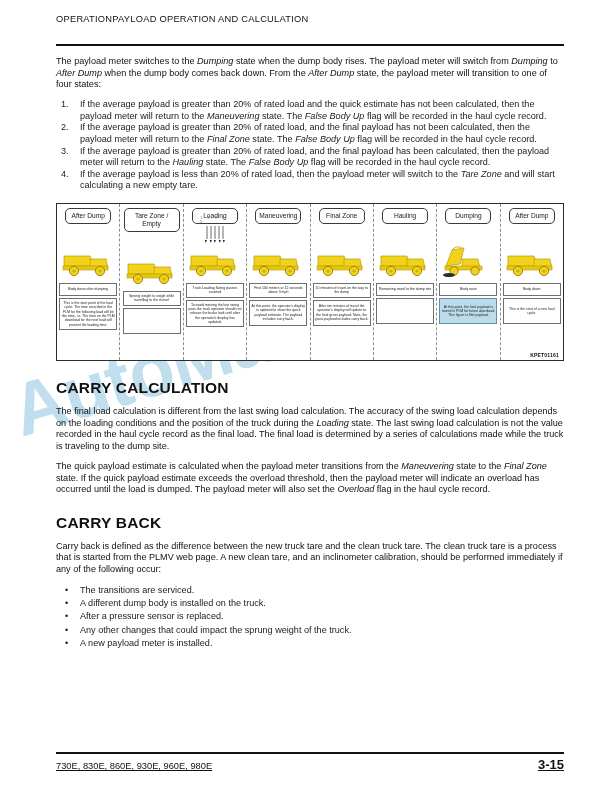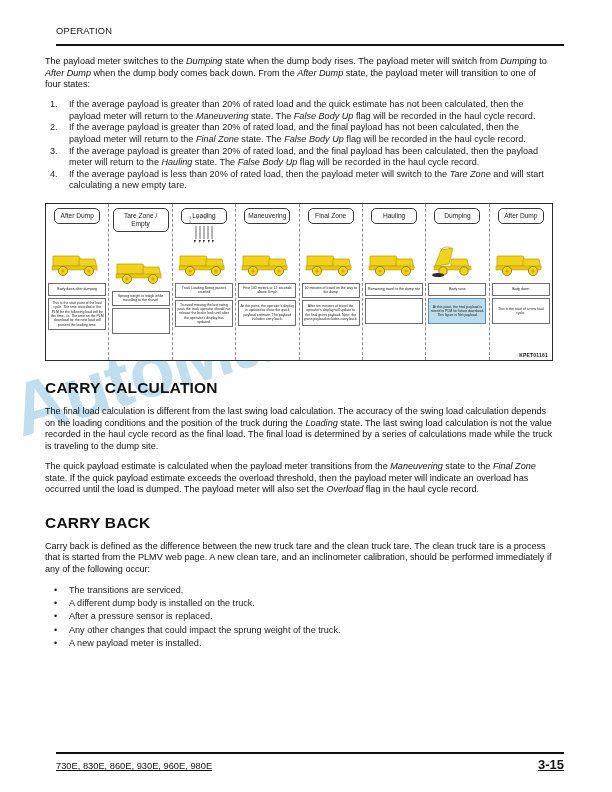--- a/index.html
+++ b/index.html
@@ -9,30 +9,30 @@
     font-family:"Liberation Sans", sans-serif;
     color:#1b1b1b;
     position:relative;
     overflow:hidden;
     -webkit-font-smoothing:antialiased;
   }
   .page{position:absolute;inset:0;}
 
   
   .header{
-    position:absolute;left:56px;top:26px;width:508px;
+    position:absolute;left:56px;top:14px;width:508px;
     display:flex;align-items:baseline;
     font-size:9.3px;letter-spacing:.25px;color:#111;
   }
   .header-rule{
     position:absolute;left:56px;top:44px;width:508px;height:2px;background:#111;
   }
 
   
-  .content{position:absolute;left:45px;top:56px;width:508px;}
+  .content{position:absolute;left:56px;top:56px;width:508px;}
   p.body{
     font-size:9.1px;line-height:11.6px;margin:0 0 8.5px 0;text-align:left;
     color:#111;
   }
   em{font-style:italic;}
 
   ol.numlist{margin:0 0 9px 0;padding:0;list-style:none;}
   ol.numlist li{
     font-size:9.1px;line-height:11.6px;
     position:relative;padding-left:24px;margin-bottom:0px;
@@ -139,20 +139,21 @@
   .content,.header,.header-rule,.footer,.footer-rule{z-index:8;position:absolute;}
   .content{position:absolute;}
 </style>
 </head>
 <body>
 
 <div class="page">
 
   <div class="header">
     <span>OPERATION</span>
+    <span>PAYLOAD OPERATION AND CALCULATION</span>
   </div>
   <div class="header-rule"></div>
 
   <div class="content">
 
     <p class="body">
       <span>The payload meter switches to the </span><em>Dumping</em><span> state when the dump body rises. The payload meter will switch from </span><em>Dumping</em><span> to </span><em>After Dump</em><span> when the dump body comes back down. From the </span><em>After Dump</em><span> state, the payload meter will transition to one of four states:</span>
     </p>
 
     <ol class="numlist">

